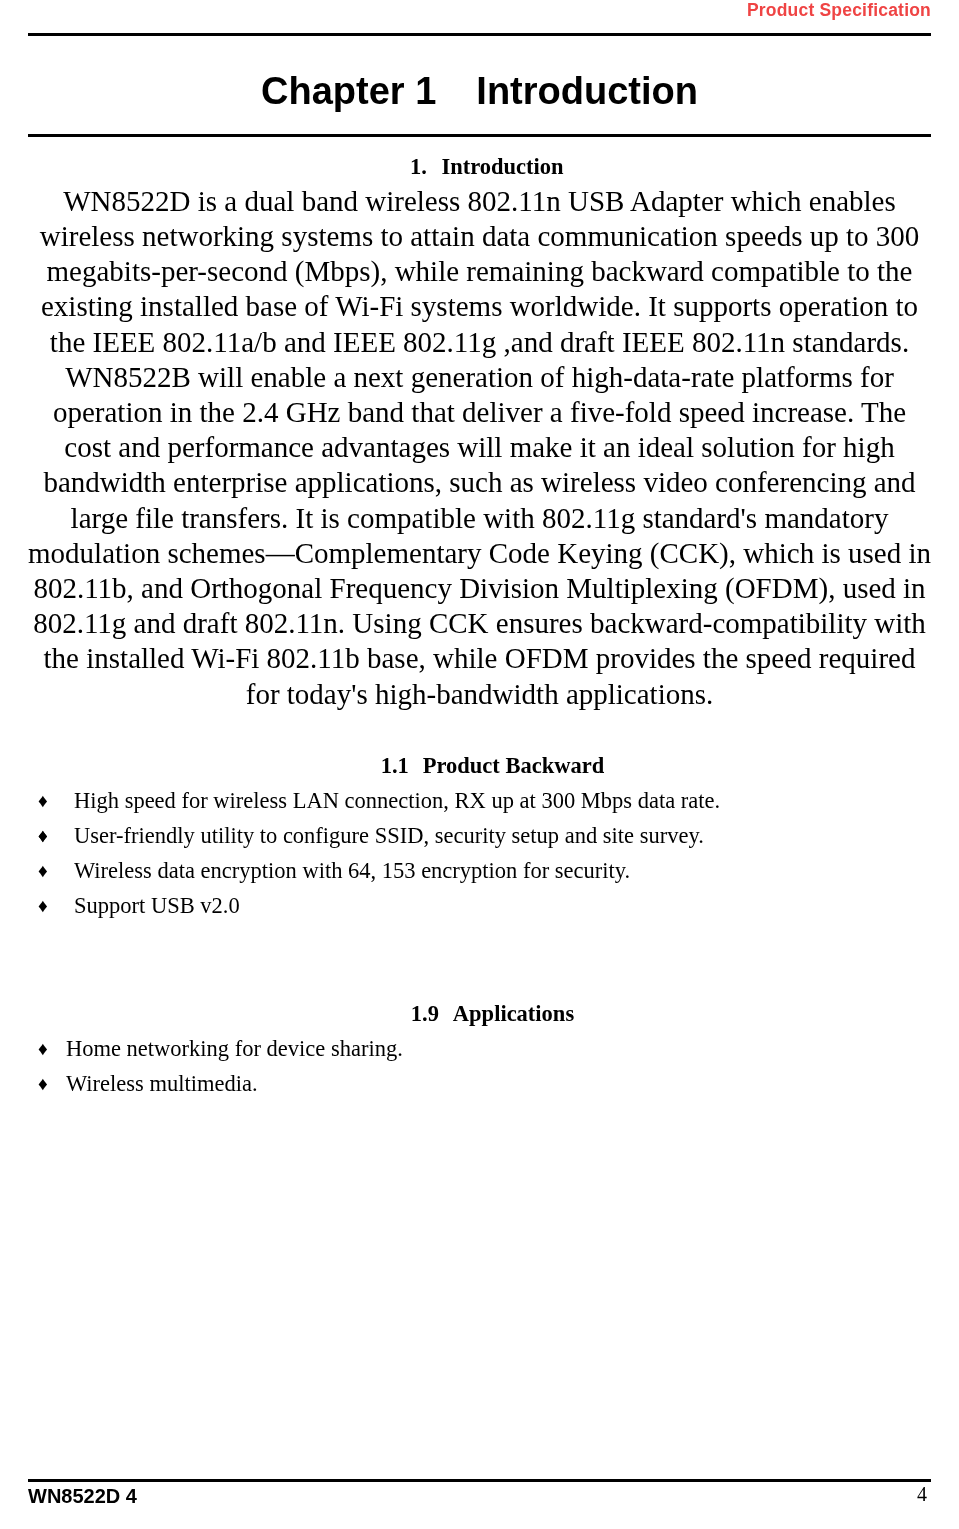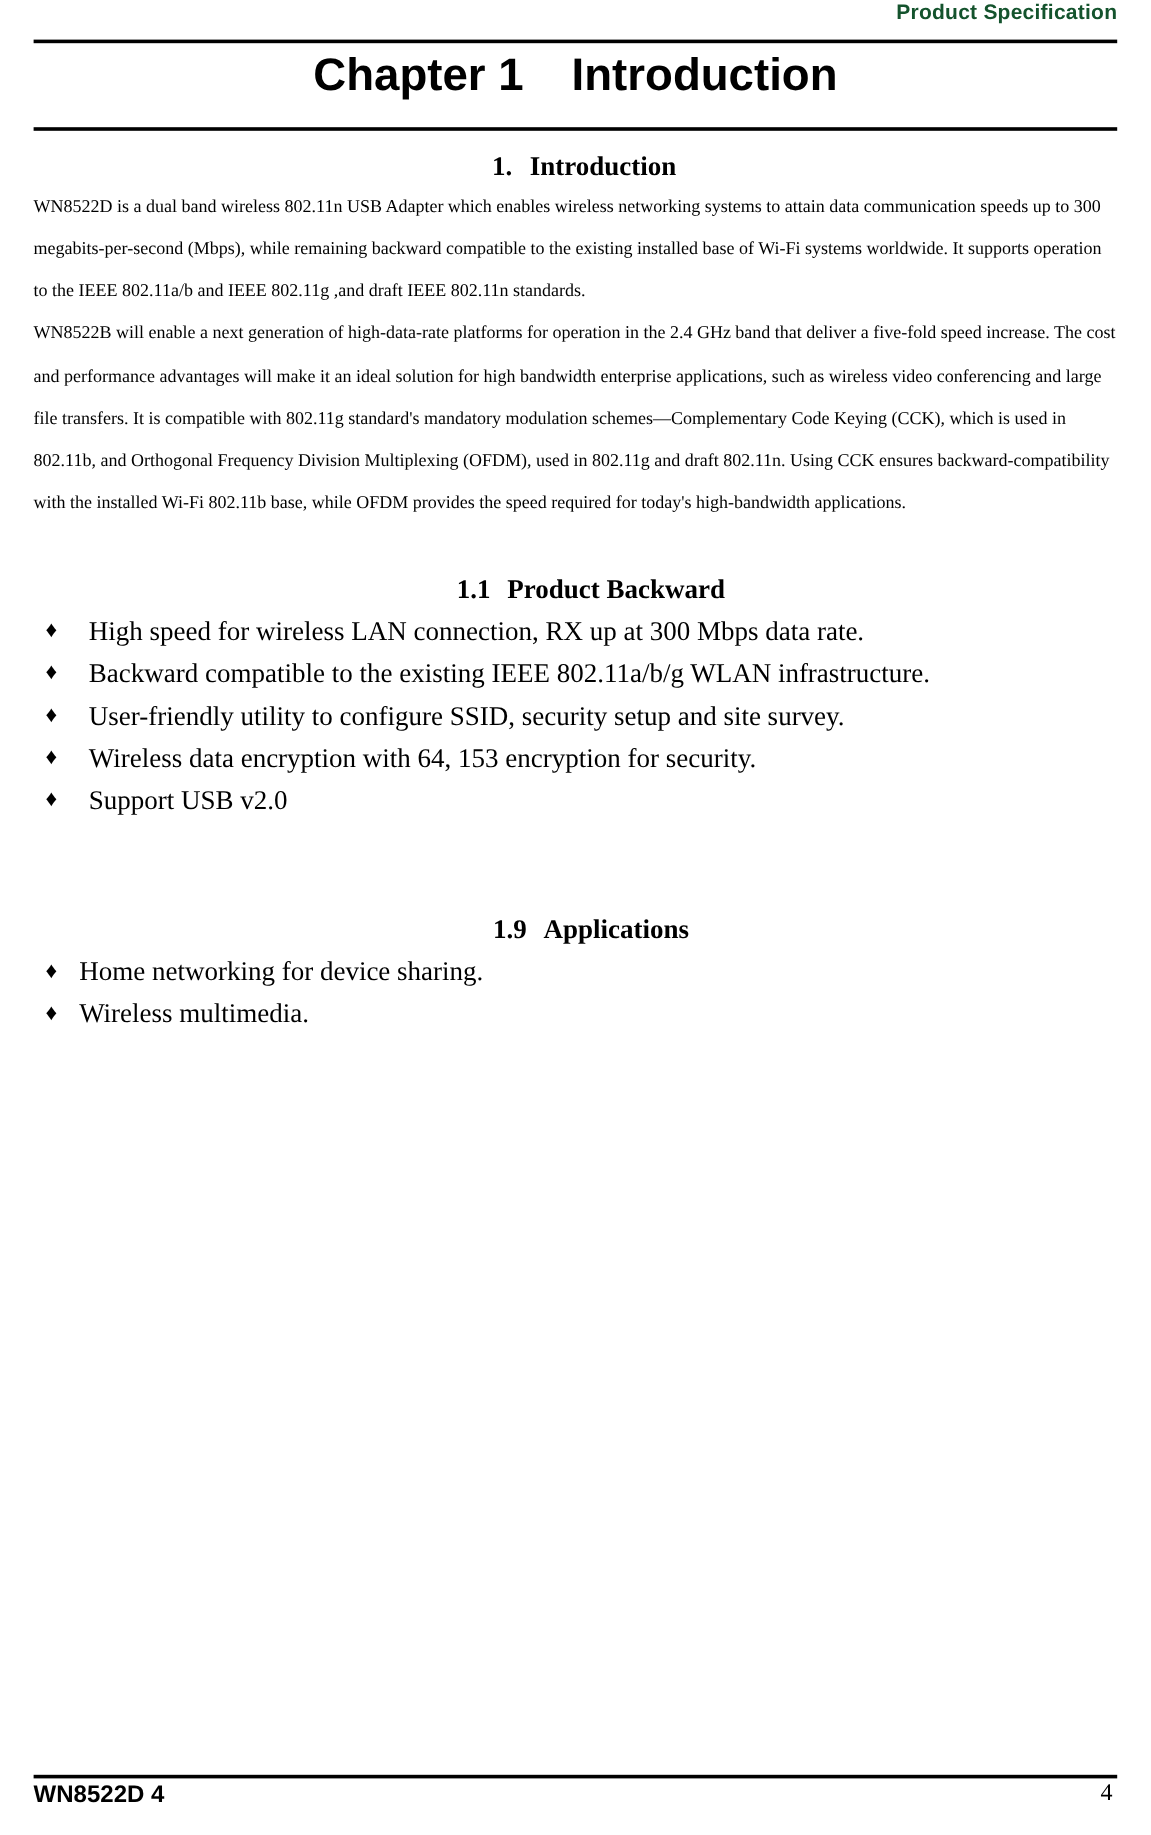--- a/index.html
+++ b/index.html
@@ -29,32 +29,33 @@
     height: 42px;
   }
   .header-title {
     position: absolute;
     right: 0;
     top: 0;
     font-family: "Liberation Sans", sans-serif;
     font-weight: bold;
     font-size: 17.5px;
     letter-spacing: 0.2px;
-    color: #14532d;
+    color: #ef4444;
   }
   .header-rule {
     position: absolute;
     left: 0;
     right: 0;
     top: 33px;
     border-top: 3px solid #000;
     height: 0;
   }
   
   .chapter-title {
+    margin-top: 28px;
     text-align: center;
     font-family: "Liberation Sans", sans-serif;
     font-weight: bold;
     font-size: 38px;
     letter-spacing: 0px;
   }
   .chapter-title .gap {
     display: inline-block;
     width: 40px;
   }
@@ -71,24 +72,24 @@
     margin-bottom: 2px;
     line-height: 1.28;
     text-align: center;
   }
   .sec-heading .num {
     display: inline-block;
   }
   .sec-heading .num.n1 { width: 46px; }
   .sec-heading .num.n11 { width: 56px; margin-left: 12px; }
   p.para {
-    font-size: 15px;
+    font-size: 29px;
     line-height: 35.2px;
     margin: 0;
-    text-align: left;
+    text-align: center;
   }
   .bullets {
     list-style: none;
     margin: 0;
     padding: 0;
     font-size: 22.5px;
     line-height: 35.2px;
   }
   .bullets li {
     position: relative;
@@ -164,21 +165,21 @@
   <p class="para">WN8522B will enable a next generation of high-data-rate platforms for operation in the 2.4 GHz band that deliver a five-fold speed increase. The cost and performance advantages will make it an ideal solution for high bandwidth enterprise applications, such as wireless video conferencing and large file transfers. It is compatible with 802.11g standard's mandatory modulation schemes—Complementary Code Keying (CCK), which is used in 802.11b, and Orthogonal Frequency Division Multiplexing (OFDM), used in 802.11g and draft 802.11n. Using CCK ensures backward-compatibility with the installed Wi-Fi 802.11b base, while OFDM provides the speed required for today's high-bandwidth applications.</p>
 
   <div class="spacer-md"></div>
 
   <div class="sec-heading">
     <span class="num n11">1.1</span><span>Product Backward</span>
   </div>
 
   <ul class="bullets">
     <li><span class="dia">♦</span><span>High speed for wireless LAN connection, RX up at 300 Mbps data rate.</span></li>
-    <li><span class="dia">♦</span><span>Backward compatible to the existing IEEE 802.11a/b/g WLAN infrastructure.</span></li>
+    <li><span class="dia">♦</span></li>
     <li><span class="dia">♦</span><span>User-friendly utility to configure SSID, security setup and site survey.</span></li>
     <li><span class="dia">♦</span><span>Wireless data encryption with 64, 153 encryption for security.</span></li>
     <li><span class="dia">♦</span><span>Support USB v2.0</span></li>
   </ul>
 
   <div class="spacer-lg"></div>
   <div class="spacer-md"></div>
 
   <div class="sec-heading">
     <span class="num n11">1.9</span><span>Applications</span>

